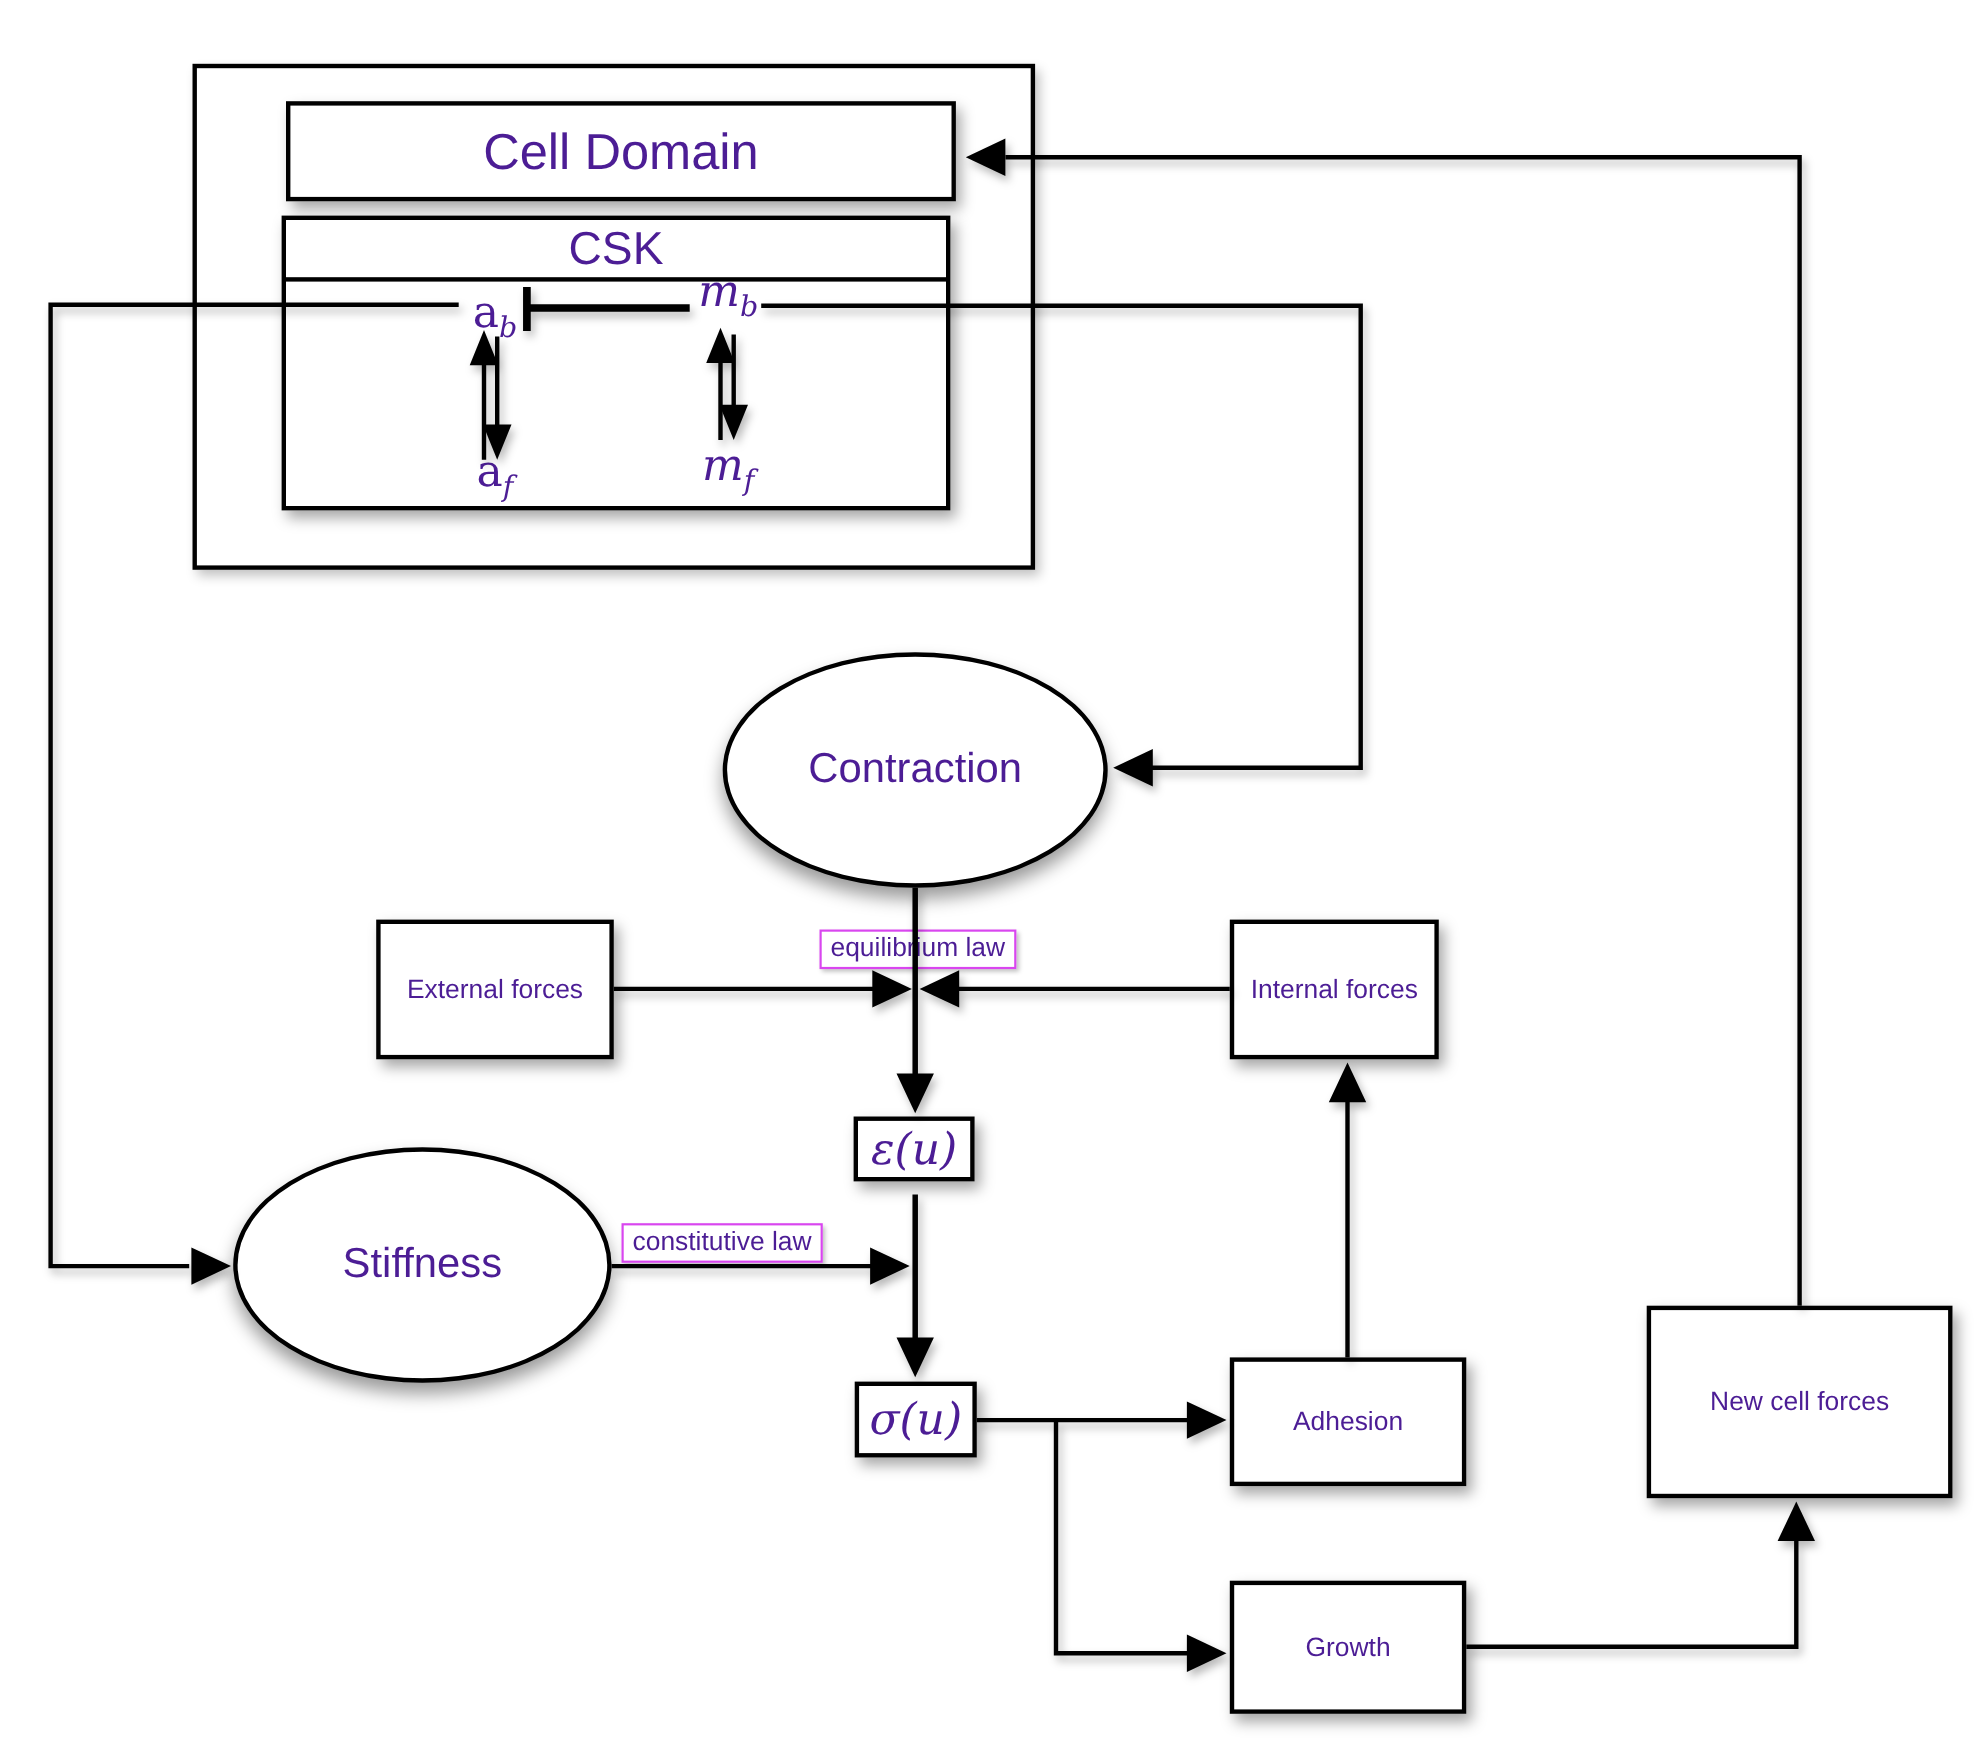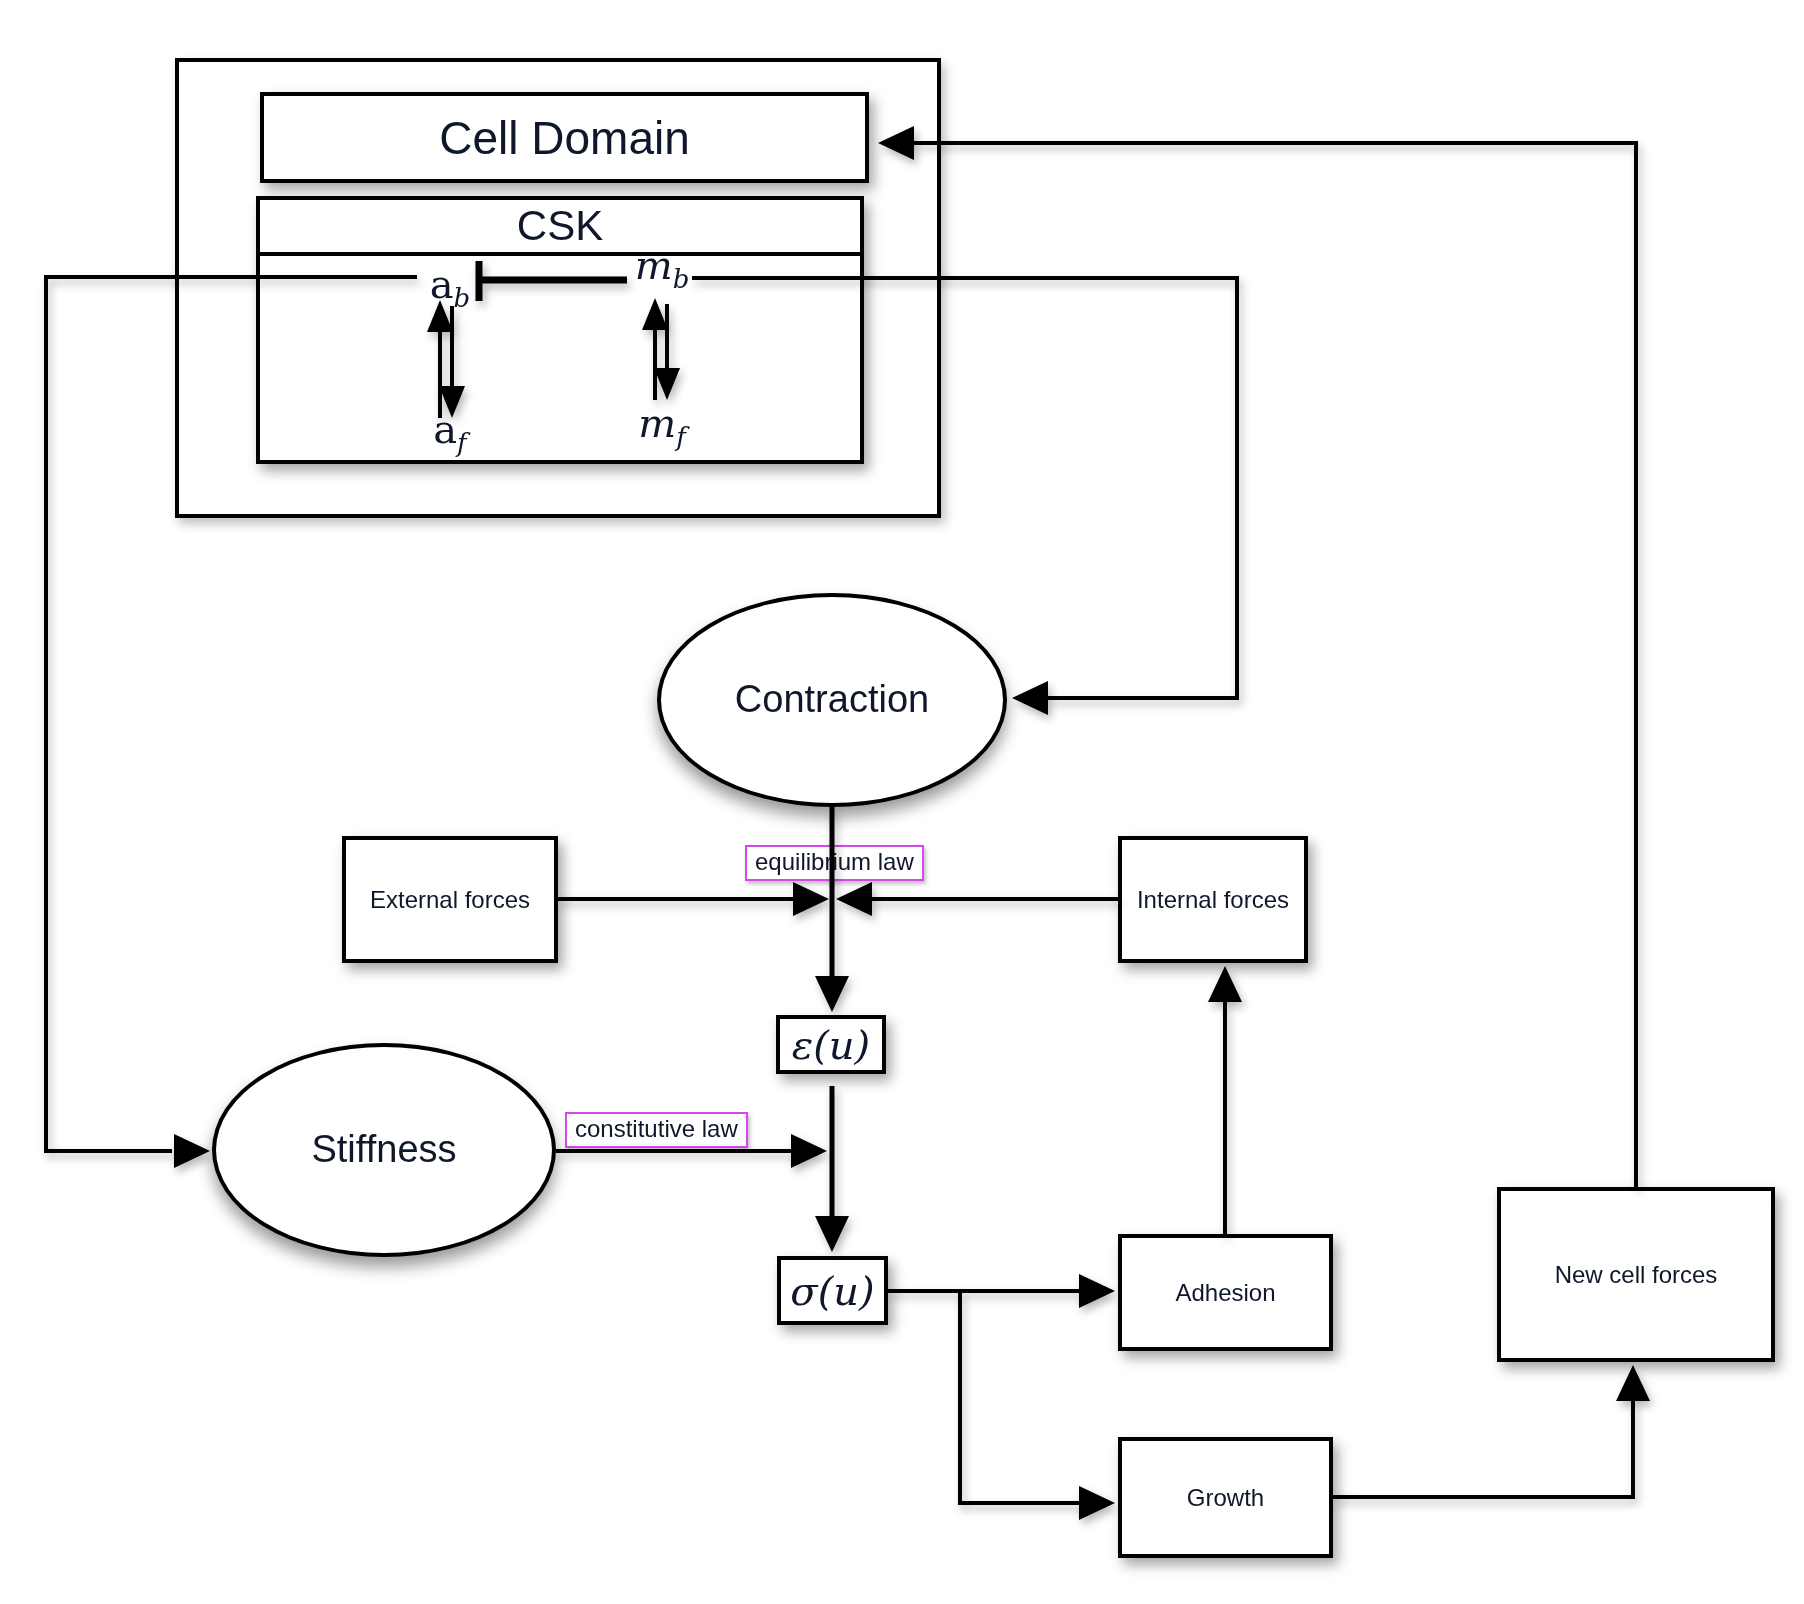--- a/index.html
+++ b/index.html
@@ -1,18 +1,18 @@
 <!DOCTYPE html>
 <html><head>
 <meta charset="utf-8">
 <style>
   html,body { margin:0; padding:0; background:#ffffff; }
   .stage {
     position:relative; width:1804px; height:1604px; background:#ffffff;
-    font-family:"Liberation Sans", sans-serif; color:#0f172a;
+    font-family:"Liberation Sans", sans-serif; color:#4c1d95;
     overflow:hidden;
   }
   .box {
     position:absolute; box-sizing:border-box; background:#ffffff;
     border:4px solid #000; display:flex; align-items:center; justify-content:center;
     text-align:center; box-shadow:5px 7px 12px rgba(0,0,0,0.35);
   }
   .plain { box-shadow:6px 8px 14px rgba(0,0,0,0.30); }
   .ellipse { border-radius:50%; box-shadow:0px 10px 16px rgba(0,0,0,0.40); }
   .node-label { font-size:24px; line-height:1.25; }

